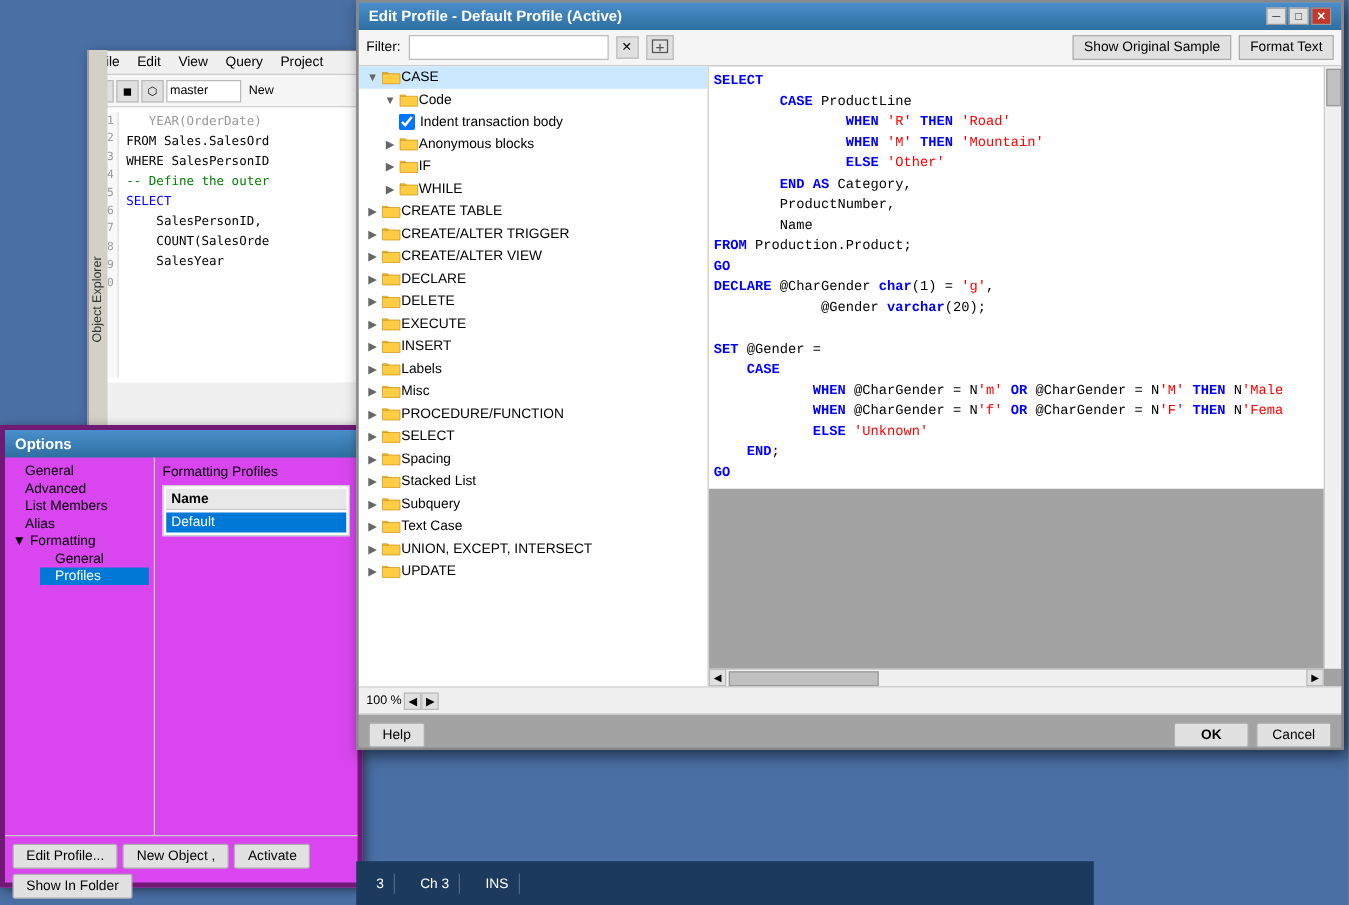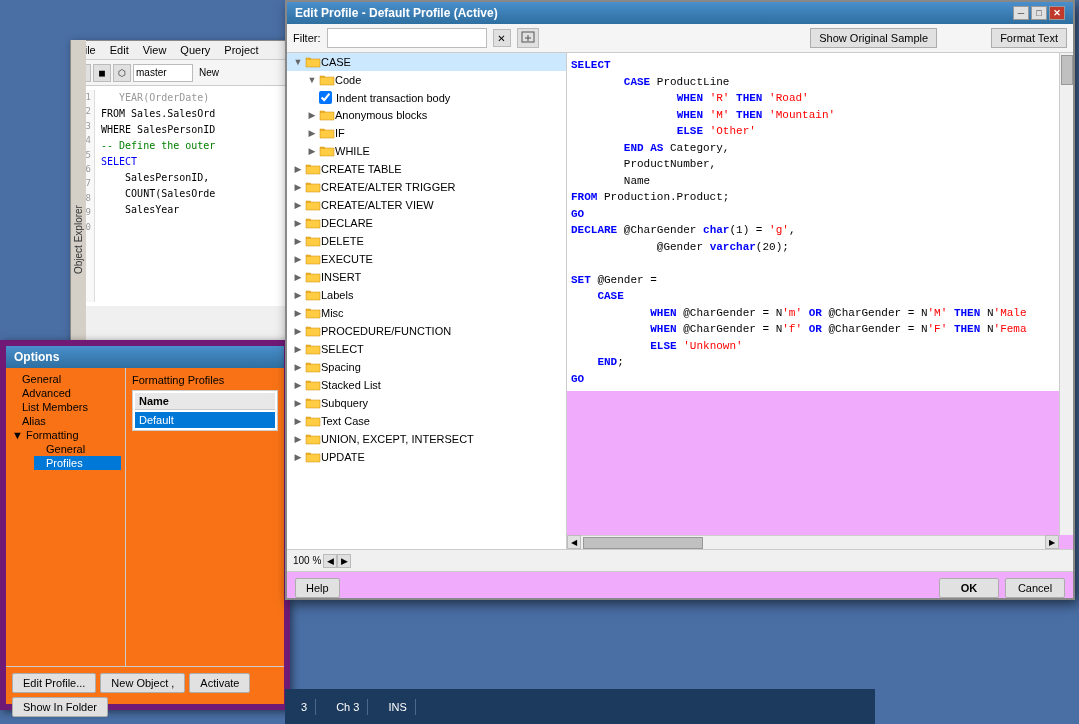--- a/index.html
+++ b/index.html
@@ -16,21 +16,21 @@
     }
     .ssms-menu { background: #f0f0f0; border-bottom: 1px solid #ccc; padding: 2px 4px; display: flex; gap: 8px; font-size: 11px; }
     .ssms-menu span { cursor: pointer; padding: 1px 3px; }
     .ssms-toolbar { background: #f5f5f5; border-bottom: 1px solid #ccc; padding: 2px; display: flex; align-items: center; gap: 2px; height: 26px; }
     .ssms-toolbar-btn { width: 18px; height: 18px; background: #e0e0e0; border: 1px solid #bbb; font-size: 9px; display: flex; align-items: center; justify-content: center; }
     .ssms-db-select { height: 18px; font-size: 10px; border: 1px solid #bbb; padding: 0 2px; width: 60px; }
 
     
     .options-dialog {
       position: absolute; top: 340px; left: 0px; width: 290px; height: 370px;
-      background: #f97316; border: 6px solid #701a75; box-shadow: 2px 2px 8px rgba(0,0,0,0.5);
+      background: #d946ef; border: 4px solid #701a75; box-shadow: 2px 2px 8px rgba(0,0,0,0.5);
     }
     .options-titlebar {
       background: linear-gradient(to bottom, #4a8fcc, #2e6fa0);
       color: white; padding: 4px 8px; font-size: 12px; font-weight: bold;
     }
     .options-body { display: flex; height: calc(100% - 60px); }
     .options-tree { width: 120px; border-right: 1px solid #ccc; padding: 4px; font-size: 11px; overflow-y: auto; }
     .options-tree-item { padding: 1px 0 1px 12px; cursor: pointer; }
     .options-tree-item.selected { background: #0078d7; color: white; }
     .options-tree-item.has-children { padding-left: 2px; }
@@ -42,39 +42,39 @@
     .profiles-table td { padding: 2px 4px; font-size: 11px; }
     .profiles-table tr.selected td { background: #0078d7; color: white; }
 
     
     .options-bottom-buttons { padding: 6px; display: flex; gap: 4px; flex-wrap: wrap; border-top: 1px solid #ccc; }
     .btn { background: #e1e1e1; border: 1px solid #adadad; padding: 3px 10px; font-size: 11px; cursor: pointer; border-radius: 2px; }
 
     
     .edit-profile-dialog {
       position: absolute; top: 0px; left: 285px; width: 790px; height: 600px;
-      background: #f0abfc; border: 2px solid #888; box-shadow: 4px 4px 12px rgba(0,0,0,0.6);
+      background: #a3a3a3; border: 2px solid #888; box-shadow: 4px 4px 12px rgba(0,0,0,0.6);
     }
     .dialog-titlebar {
       background: linear-gradient(to bottom, #4a8fcc, #2e6fa0);
       color: white; padding: 4px 8px; font-size: 12px; font-weight: bold;
       display: flex; justify-content: space-between; align-items: center;
     }
     .title-buttons { display: flex; gap: 2px; }
     .title-btn { width: 16px; height: 14px; background: #e0e0e0; border: 1px solid #999; font-size: 9px; display: flex; align-items: center; justify-content: center; cursor: pointer; color: #333; }
     .title-btn.close { background: #c0392b; color: white; }
 
     .dialog-toolbar { background: #f5f5f5; border-bottom: 1px solid #ccc; padding: 4px 6px; display: flex; align-items: center; gap: 6px; }
     .filter-label { font-size: 11px; }
     .filter-input { height: 20px; border: 1px solid #bbb; padding: 0 4px; font-size: 11px; width: 160px; }
     .filter-clear { width: 18px; height: 18px; background: #e0e0e0; border: 1px solid #bbb; cursor: pointer; font-size: 10px; display: flex; align-items: center; justify-content: center; }
     .filter-add { width: 22px; height: 20px; background: #e0e0e0; border: 1px solid #bbb; cursor: pointer; display: flex; align-items: center; justify-content: center; }
 
     .toolbar-right { margin-left: auto; display: flex; gap: 6px; }
-    .toolbar-right button { background: #e1e1e1; border: 1px solid #adadad; padding: 3px 10px; font-size: 11px; cursor: pointer; margin-left: 48px; }
+    .toolbar-right button { background: #e1e1e1; border: 1px solid #adadad; padding: 3px 10px; font-size: 11px; cursor: pointer; }
 
     .dialog-body { display: flex; height: calc(100% - 100px); }
 
     
     .tree-panel { width: 280px; border-right: 1px solid #ccc; background: white; overflow-y: auto; font-size: 11px; }
     .tree-node { display: flex; align-items: center; padding: 2px 0; cursor: pointer; }
     .tree-node.selected { background: #cce8ff; }
     .tree-node .expand-icon { width: 14px; height: 14px; display: flex; align-items: center; justify-content: center; color: #666; font-size: 9px; flex-shrink: 0; }
     .tree-node .node-label { font-size: 11px; }
     .tree-node.level0 { padding-left: 4px; }

